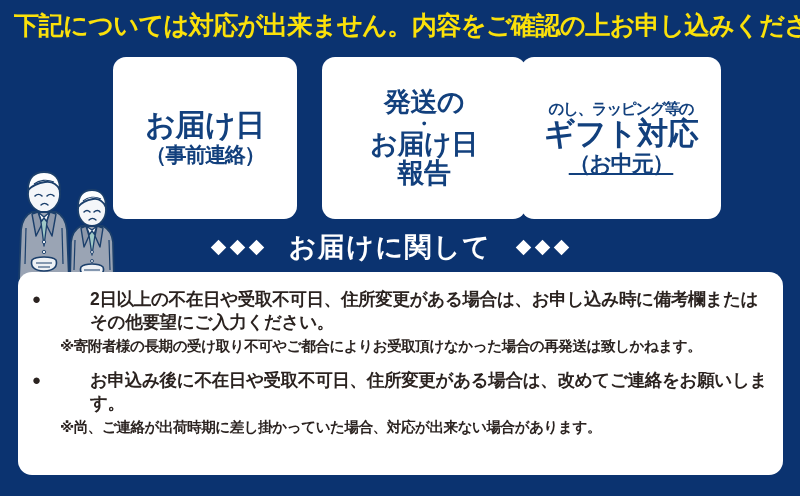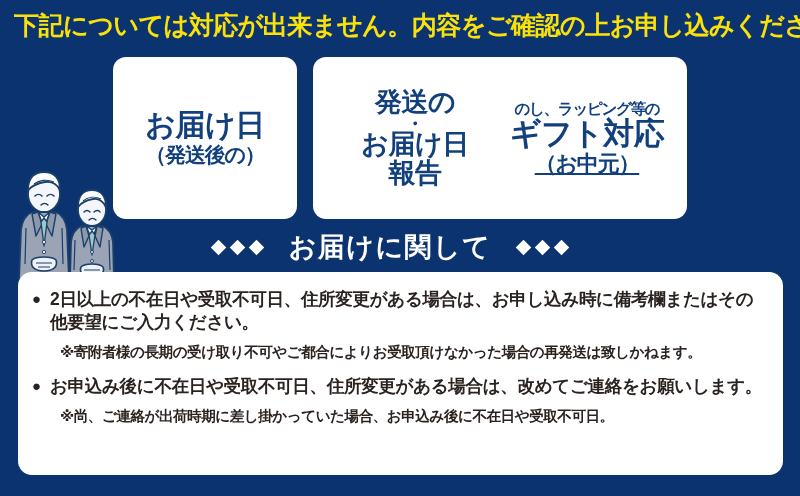--- a/index.html
+++ b/index.html
@@ -50,22 +50,22 @@
     box-sizing: border-box;
     display: flex;
     flex-direction: column;
     align-items: center;
     justify-content: center;
     color: #12407d;
     text-align: center;
     line-height: 1.02;
   }
   #card-delivery-date { left: 113px;  width: 184px; }
-  #card-shipping-contact { left: 313px; width: 204px; }
-  #card-gift-wrapping { left: 487px;  width: 200px; text-align: center; }
+  #card-shipping-contact { left: 322px; width: 204px; }
+  #card-gift-wrapping { left: 521px;  width: 200px; text-align: center; }
 
   .card-line-lg {
     font-size: 30px;
     font-weight: bold;
     letter-spacing: -0.5px;
     white-space: nowrap;
   }
   .card-line-md {
     font-size: 21px;
     font-weight: bold;
@@ -151,43 +151,43 @@
     font-weight: bold;
     line-height: 1.32;
     letter-spacing: -0.4px;
   }
   .note-bullet {
     flex: 0 0 auto;
     width: 18px;
     font-size: 15px;
     line-height: 1.42;
   }
-  .note-main-text { flex: 1 1 auto; }
+  .note-main-text { flex: 1 1 auto; margin-left: 40px; }
   .note-sub {
-    margin-top: 9px;
+    margin-top: 3px;
     padding-left: 28px;
     font-size: 14.6px;
     font-weight: bold;
     letter-spacing: -0.5px;
     line-height: 1.25;
     white-space: nowrap;
   }
 </style>
 </head>
 <body>
 
 <div id="page">
 
   <div id="header-banner">
     <div id="header-title">下記については対応が出来ません。内容をご確認の上お申し込みください。</div>
   </div>
 
   <div class="card" id="card-delivery-date">
     <div class="card-line-lg">お届け日</div>
-    <div class="card-line-md">（発送後の）</div>
+    <div class="card-line-md">（事前連絡）</div>
   </div>
 
   <div class="card" id="card-shipping-contact">
     <div class="card-line-lg">発送の</div>
     <div class="card-dot">・</div>
     <div class="card-line-lg">お届け日</div>
     <div class="card-line-lg">報告</div>
   </div>
 
   <div class="card" id="card-gift-wrapping">
@@ -273,18 +273,18 @@
         <span class="note-main-text">2日以上の不在日や受取不可日、住所変更がある場合は、お申し込み時に備考欄またはその他要望にご入力ください。</span>
       </div>
       <div class="note-sub">※寄附者様の長期の受け取り不可やご都合によりお受取頂けなかった場合の再発送は致しかねます。</div>
     </div>
 
     <div class="note-block">
       <div class="note-main">
         <span class="note-bullet">●</span>
         <span class="note-main-text">お申込み後に不在日や受取不可日、住所変更がある場合は、改めてご連絡をお願いします。</span>
       </div>
-      <div class="note-sub">※尚、ご連絡が出荷時期に差し掛かっていた場合、お申込み後に不在日や受取不可日。</div>
+      <div class="note-sub">※尚、ご連絡が出荷時期に差し掛かっていた場合、対応が出来ない場合があります。</div>
     </div>
 
   </div>
 
 </div>
 
 </body></html>

